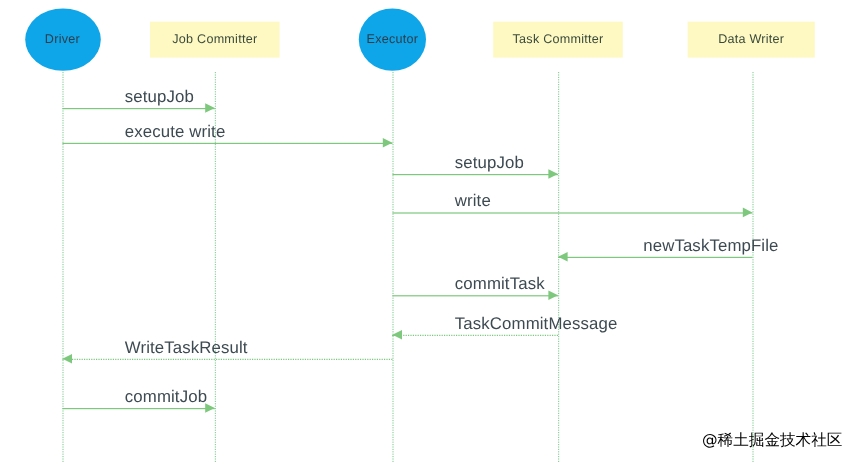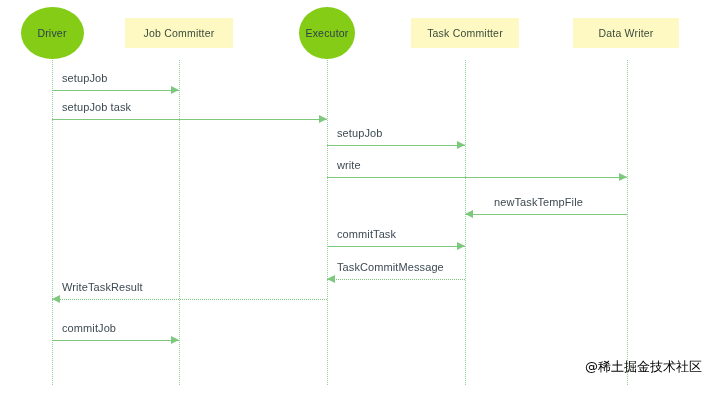--- a/index.html
+++ b/index.html
@@ -21,21 +21,21 @@
     box-sizing: border-box;
     display: flex;
     align-items: center;
     justify-content: center;
     color: #3b4a54;
     font-size: 10.5px;
     letter-spacing: 0.2px;
     white-space: nowrap;
   }
   .participant.ellipse {
-    background: #84cc16;
+    background: #0ea5e9;
     border-radius: 50%;
     color: #2d3e4a;
     align-items: center;
   }
   .participant.box {
     background: #fef9c3;
     color: #3a4a3a;
   }
   
   .lifeline {
@@ -60,24 +60,25 @@
     border-bottom: 4.5px solid transparent;
   }
   .arrow-head.right {
     border-left: 8px solid #7dc87d;
   }
   .arrow-head.left {
     border-right: 8px solid #7dc87d;
   }
   .msg-label {
     position: absolute;
-    font-size: 11px;
+    font-size: 14px;
     color: #3d4a52;
     white-space: nowrap;
     letter-spacing: 0.1px;
+    margin-left: 42px;
   }
   
   #watermark {
     position: absolute;
     right: 18px;
     bottom: 18px;
     font-size: 13px;
     color: #000000;
     white-space: nowrap;
     font-family: "DejaVu Sans", sans-serif;
@@ -93,21 +94,21 @@
       <div class="lifeline" style="left: 327px; top: 60px; height: 325px;"></div>
       <div class="lifeline" style="left: 465px; top: 60px; height: 325px;"></div>
       <div class="lifeline" style="left: 627px; top: 60px; height: 325px;"></div>
     </div>
   <div id="messages">
       <div class="msg-line" style="left: 52px; top: 90px; width: 127px;"></div>
       <div class="arrow-head right" style="top: 86px; left: 171px;"></div>
       <div class="msg-label" style="left: 62px; top: 72px;">setupJob</div>
       <div class="msg-line" style="left: 52px; top: 119px; width: 275px;"></div>
       <div class="arrow-head right" style="top: 115px; left: 319px;"></div>
-      <div class="msg-label" style="left: 62px; top: 101px;">setupJob task</div>
+      <div class="msg-label" style="left: 62px; top: 101px;">execute write</div>
       <div class="msg-line" style="left: 327px; top: 145px; width: 138px;"></div>
       <div class="arrow-head right" style="top: 141px; left: 457px;"></div>
       <div class="msg-label" style="left: 337px; top: 127px;">setupJob</div>
       <div class="msg-line" style="left: 327px; top: 177px; width: 300px;"></div>
       <div class="arrow-head right" style="top: 173px; left: 619px;"></div>
       <div class="msg-label" style="left: 337px; top: 159px;">write</div>
       <div class="msg-line" style="left: 465px; top: 214px; width: 162px;"></div>
       <div class="arrow-head left" style="top: 210px; left: 465px;"></div>
       <div class="msg-label" style="left: 475px; top: 196px; padding-left: 19px;">newTaskTempFile</div>
       <div class="msg-line" style="left: 327px; top: 246px; width: 138px;"></div>

